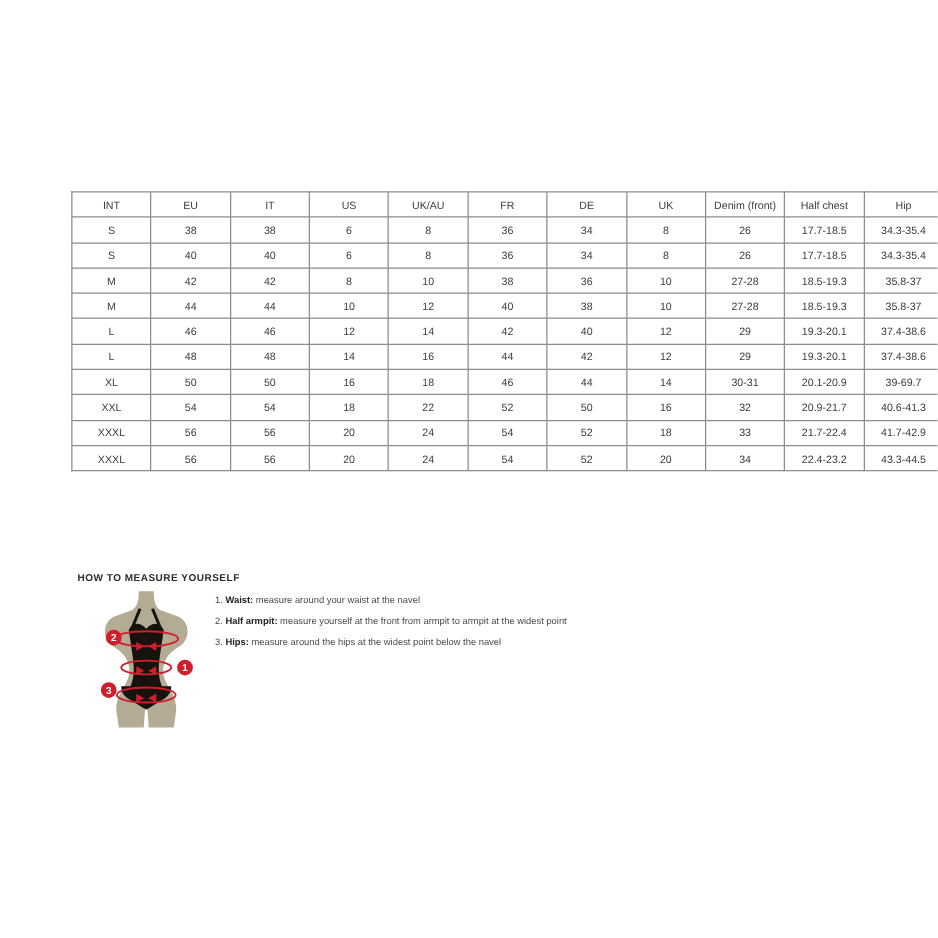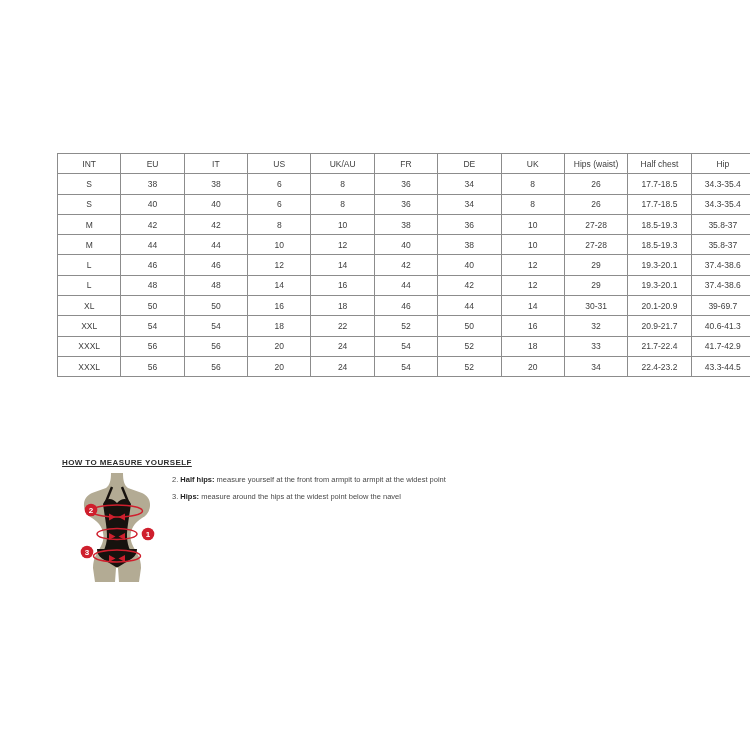--- a/index.html
+++ b/index.html
@@ -14,21 +14,21 @@
   }
   .size-table th,.size-table td{
     border:1px solid #8c8c8c;
     font-size:8.5px;font-weight:400;color:#3d3d3d;
     text-align:center;vertical-align:middle;
     height:19.3px;padding:0;white-space:nowrap;overflow:hidden;
   }
   
   .measure-title{
     position:absolute;left:62px;top:458px;
-    font-size:8px;font-weight:700;letter-spacing:.4px;color:#2d2d2d;text-decoration:underline;
+    font-size:8px;font-weight:700;letter-spacing:.4px;color:#2d2d2d;
   }
   .figure-wrap{position:absolute;left:78px;top:470px;width:100px;height:125px;}
   .steps{position:absolute;left:172px;top:471px;font-size:7.5px;color:#4a4a4a;}
   .step{height:17.2px;line-height:17.2px;white-space:nowrap;}
   .step .step-label{font-weight:700;color:#232323;}
   .step .step-num{color:#4a4a4a;}
 </style>
 </head>
 <body>
 
@@ -36,21 +36,21 @@
   <thead>
       <tr>
         <th>INT</th>
         <th>EU</th>
         <th>IT</th>
         <th>US</th>
         <th>UK/AU</th>
         <th>FR</th>
         <th>DE</th>
         <th>UK</th>
-        <th>Hips (waist)</th>
+        <th>Denim (front)</th>
         <th>Half chest</th>
         <th>Hip</th>
       </tr>
     </thead>
   <tbody>
       <tr>
         <td>S</td>
         <td>38</td>
         <td>38</td>
         <td>6</td>
@@ -225,15 +225,16 @@
       <text x="70" y="67" text-anchor="middle" font-size="8" font-weight="bold" fill="#ffffff">1</text>
     </g>
     <g>
       <circle cx="9" cy="82" r="6.3" fill="#cf1f2d"></circle>
       <text x="9" y="85" text-anchor="middle" font-size="8" font-weight="bold" fill="#ffffff">3</text>
     </g>
   </svg>
 </div>
 
 <div class="steps">
-    <div class="step"><span class="step-num">2. </span><span class="step-label">Half hips:</span><span> measure yourself at the front from armpit to armpit at the widest point</span></div>
+    <div class="step"><span class="step-num">1. </span><span class="step-label">Waist:</span><span> measure around your waist at the navel</span></div>
+    <div class="step"><span class="step-num">2. </span><span class="step-label">Half armpit:</span><span> measure yourself at the front from armpit to armpit at the widest point</span></div>
     <div class="step"><span class="step-num">3. </span><span class="step-label">Hips:</span><span> measure around the hips at the widest point below the navel</span></div>
   </div>
 
 </body></html>

